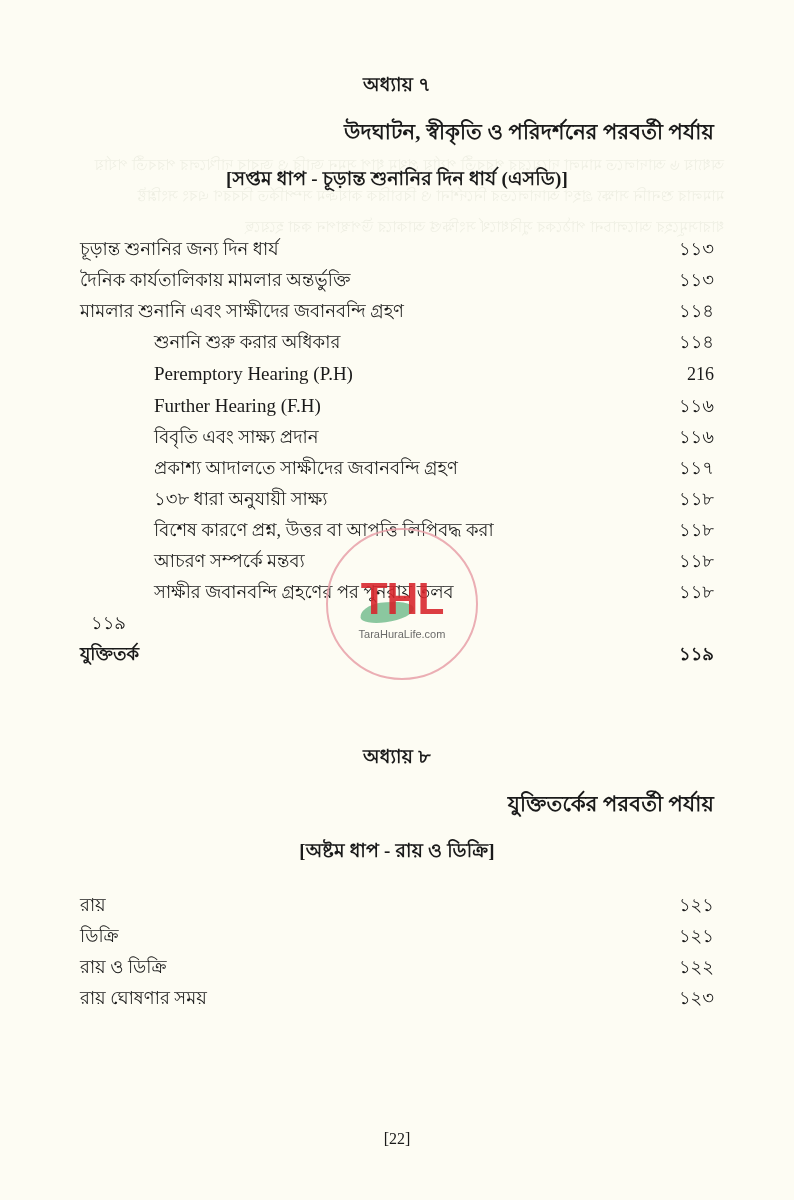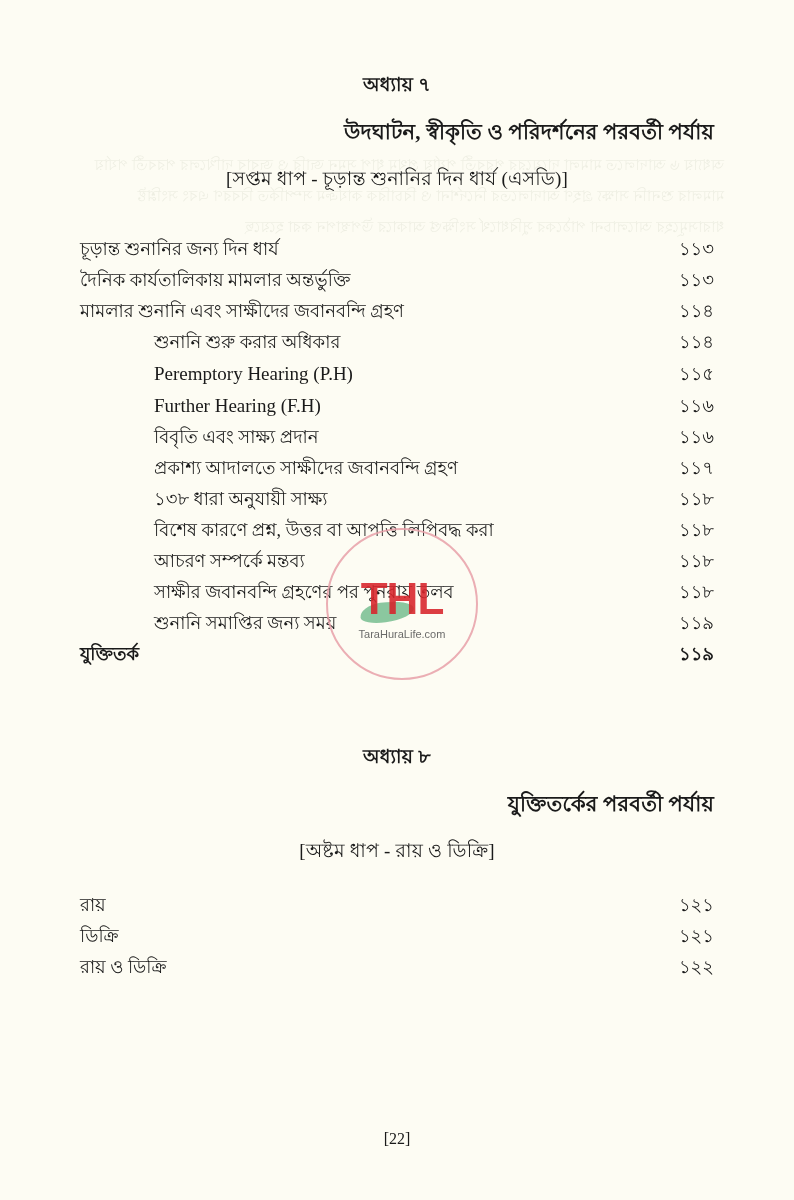--- a/index.html
+++ b/index.html
@@ -53,21 +53,21 @@
   }
   .chapter-title {
     font-size: 21px;
     font-weight: bold;
     margin-bottom: 13px;
     letter-spacing: 0.2px;
     text-align: right;
   }
   .chapter-sub {
     font-size: 19px;
-    font-weight: normal;
+    font-weight: bold;
     letter-spacing: 0.2px;
   }
 
   .toc {
     margin-top: 34px;
   }
   .toc-row {
     display: flex;
     align-items: baseline;
     justify-content: space-between;
@@ -180,21 +180,21 @@
     <div class="toc-row">
       <span class="toc-title">মামলার শুনানি এবং সাক্ষীদের জবানবন্দি গ্রহণ</span>
       <span class="toc-page">১১৪</span>
     </div>
     <div class="toc-row indent-1">
       <span class="toc-title">শুনানি শুরু করার অধিকার</span>
       <span class="toc-page">১১৪</span>
     </div>
     <div class="toc-row indent-1 latin">
       <span class="toc-title">Peremptory Hearing (P.H)</span>
-      <span class="toc-page">১১৫</span>
+      <span class="toc-page">216</span>
     </div>
     <div class="toc-row indent-1 latin">
       <span class="toc-title">Further Hearing (F.H)</span>
       <span class="toc-page">১১৬</span>
     </div>
     <div class="toc-row indent-1">
       <span class="toc-title">বিবৃতি এবং সাক্ষ্য প্রদান</span>
       <span class="toc-page">১১৬</span>
     </div>
     <div class="toc-row indent-1">
@@ -211,21 +211,20 @@
     </div>
     <div class="toc-row indent-1">
       <span class="toc-title">আচরণ সম্পর্কে মন্তব্য</span>
       <span class="toc-page">১১৮</span>
     </div>
     <div class="toc-row indent-1">
       <span class="toc-title">সাক্ষীর জবানবন্দি গ্রহণের পর পুনরায় তলব</span>
       <span class="toc-page">১১৮</span>
     </div>
     <div class="toc-row indent-1">
-      <span class="toc-title">শুনানি সমাপ্তির জন্য সময়</span>
       <span class="toc-page">১১৯</span>
     </div>
     <div class="toc-row bold-row">
       <span class="toc-title">যুক্তিতর্ক</span>
       <span class="toc-page">১১৯</span>
     </div>
   </div>
 
   <div class="spacer-lg"></div>
 
@@ -240,20 +239,24 @@
       <span class="toc-title">রায়</span>
       <span class="toc-page">১২১</span>
     </div>
     <div class="toc-row">
       <span class="toc-title">ডিক্রি</span>
       <span class="toc-page">১২১</span>
     </div>
     <div class="toc-row">
       <span class="toc-title">রায় ও ডিক্রি</span>
       <span class="toc-page">১২২</span>
+    </div>
+    <div class="toc-row">
+      <span class="toc-title">রায় ঘোষণার সময়</span>
+      <span class="toc-page">১২৩</span>
     </div>
   </div>
 
   <div class="watermark">
     <div class="ring"></div>
     <div class="leaf"></div>
     <div class="mark">THL</div>
     <div class="wmtext">TaraHuraLife.com</div>
   </div>
 

